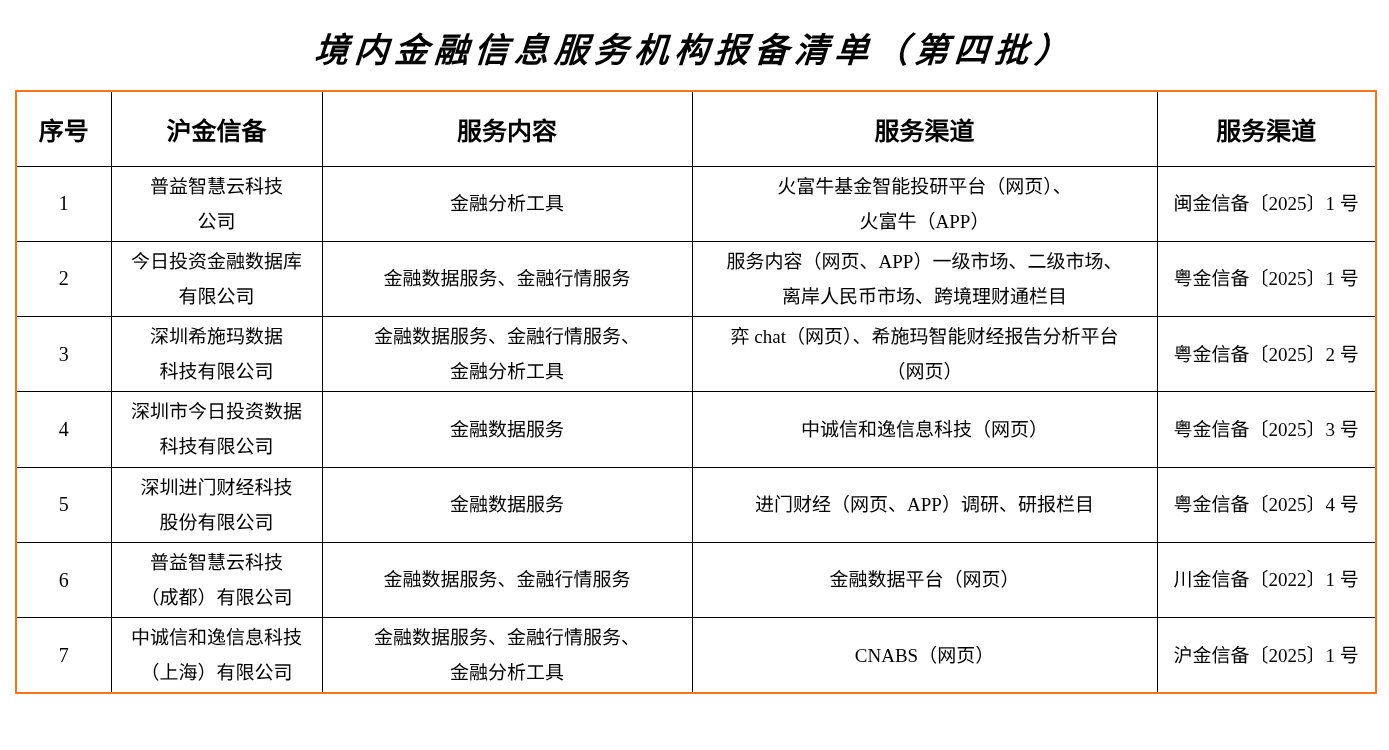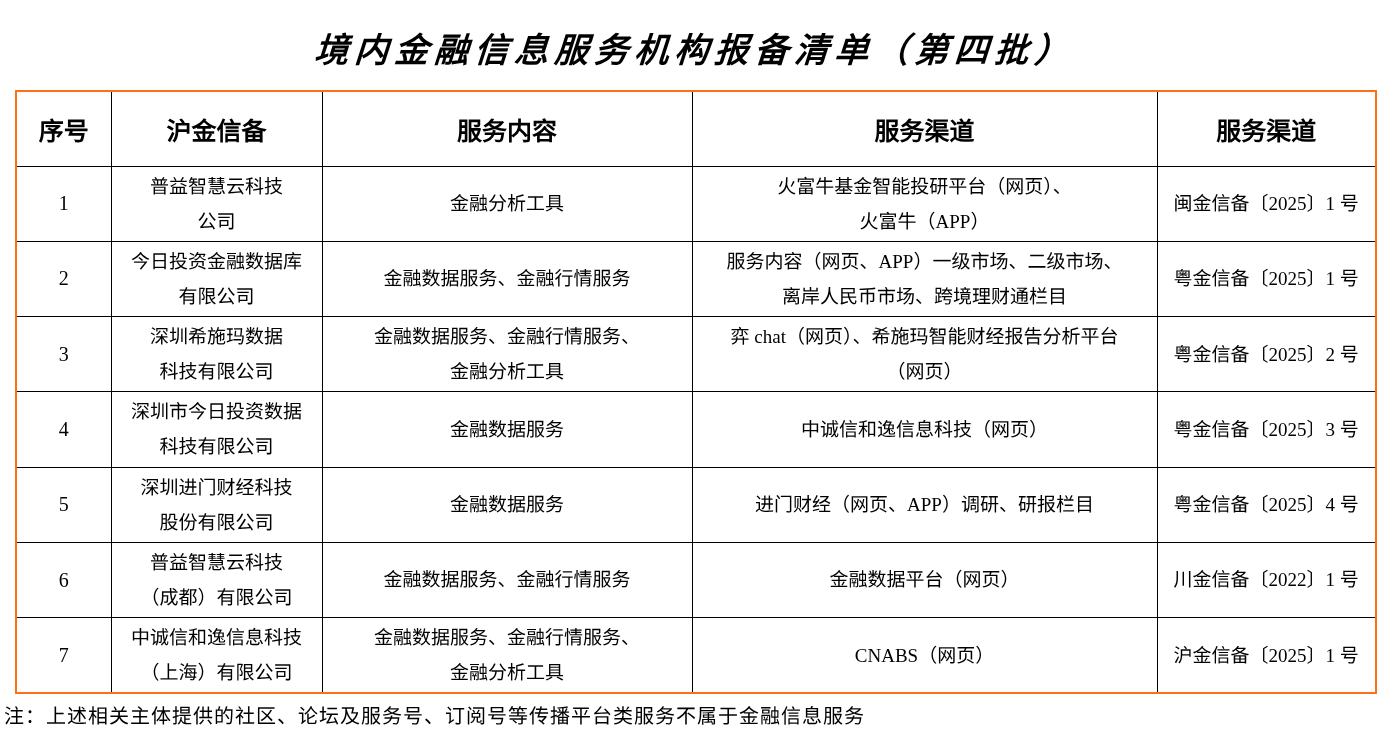--- a/index.html
+++ b/index.html
@@ -146,15 +146,14 @@
         <td>中诚信和逸信息科技
 （上海）有限公司</td>
         <td>金融数据服务、金融行情服务、
 金融分析工具</td>
         <td>CNABS（网页）</td>
         <td>沪金信备〔2025〕1 号</td>
       </tr>
     </tbody>
   </table>
 
-  <div class="footnote">注：上述相关主体提供的社区、论坛及服务号、订阅号等传播平台类服务不属于金融信息服务</div>
 
 </div>
 
 </body></html>

